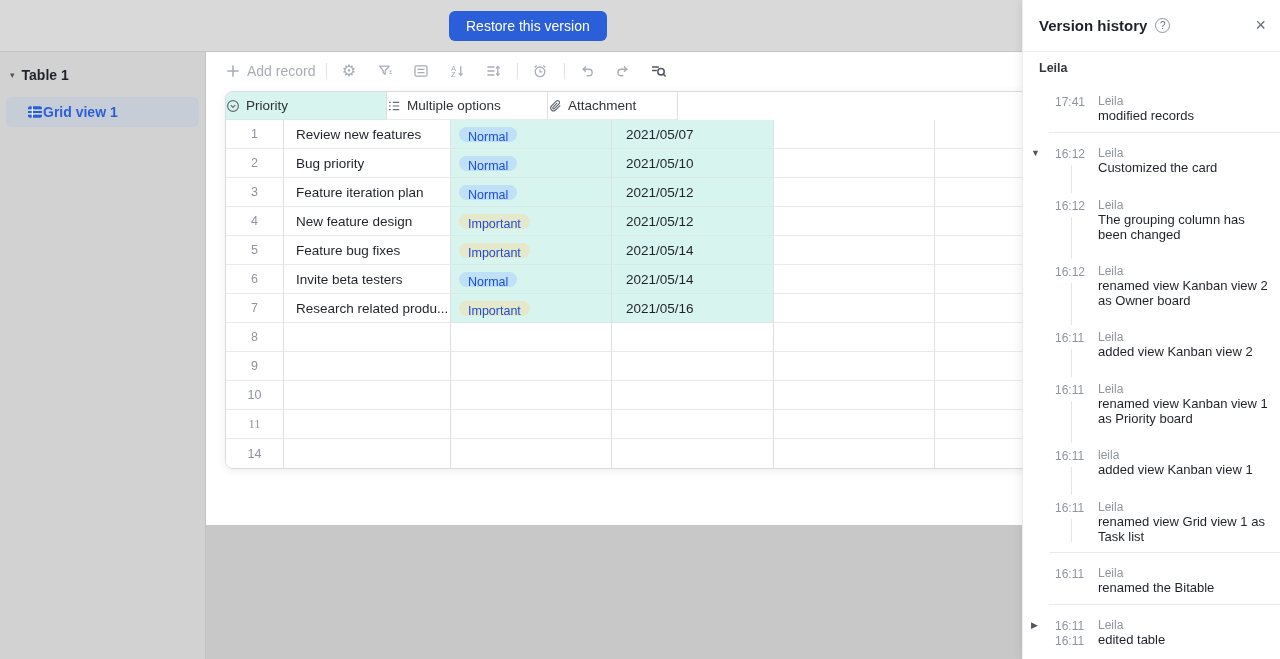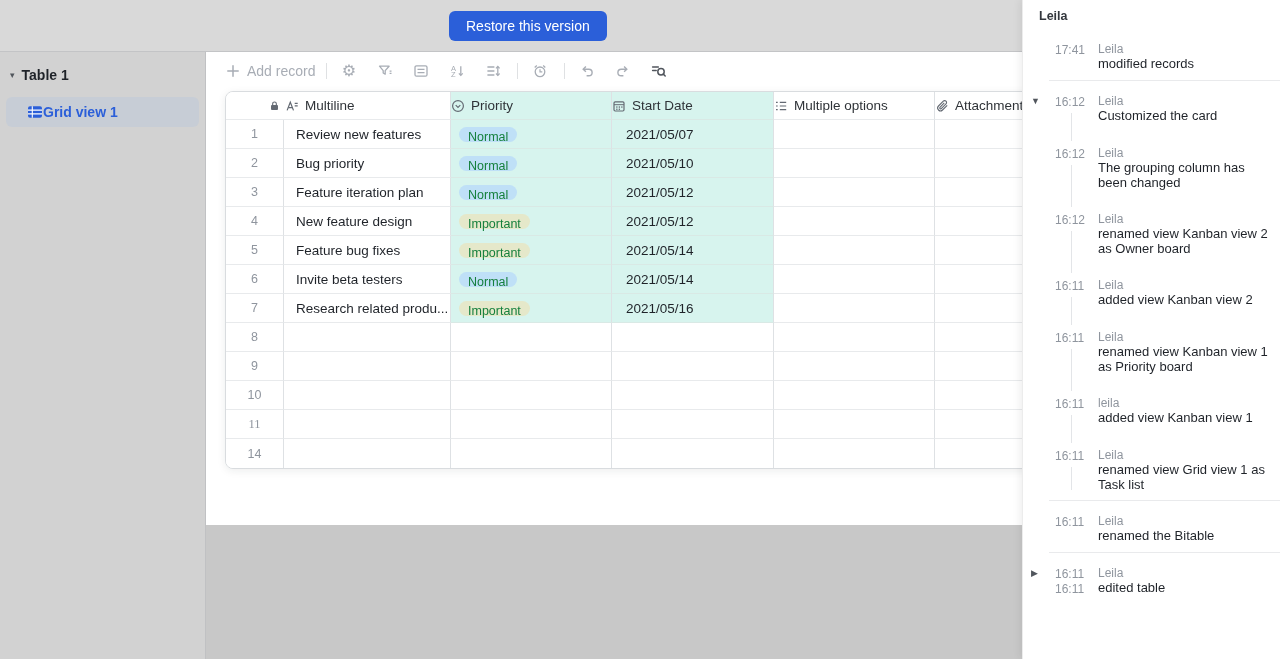--- a/index.html
+++ b/index.html
@@ -45,21 +45,21 @@
   .g-cell { flex:none; height:100%; border-right:1px solid #dee1e4; border-bottom:1px solid #e8eaec;
     display:flex; align-items:center; overflow:hidden; white-space:nowrap; background:#fff; }
   .g-cell.tint { background:var(--teal-cell,#d7f4ee); border-bottom-color:#d9e9e5; }
   .g-row:last-child .g-cell { border-bottom:none; }
   .hdr .g-cell { font-size:13.5px; color:#2f3338; }
   .hdr .hname { margin-left:6px; }
   .num-cell { justify-content:center; font-size:12.5px; color:#8f959e; }
   .txt-cell { padding-left:12px; font-size:13.5px; color:#1f2329; }
   .date-cell { padding-left:14px; font-size:13.5px; color:#1f2329; }
   .badge { display:inline-block; margin-left:8px; height:15px; line-height:20px; padding:0 9px;
-    border-radius:10px; font-size:12.5px; color:#15803d; }
+    border-radius:10px; font-size:12.5px; color:#1d4ed8; }
   .hdr-first { padding-left:43px; }
 
   
   .panel { position:absolute; left:1022px; top:0; width:258px; height:659px; background:#fff;
     border-left:1px solid #ececec; box-shadow:-2px 0 8px rgba(0,0,0,.07); z-index:10; }
   .p-head { position:relative; height:52px; display:flex; align-items:center; padding:0 16px;
     border-bottom:1px solid #eff0f2; }
   .p-title { font-size:15px; font-weight:700; color:#1f2329; }
   .help-ic { margin-left:8px; width:15px; height:15px; border:1.2px solid #8f959e; border-radius:50%;
     display:flex; align-items:center; justify-content:center; font-size:10px; color:#646a73; cursor:pointer; }
@@ -164,51 +164,26 @@
         <svg width="17" height="17" viewBox="0 0 17 17">
             <path d="M2.6 5h5.7M2.6 8.4h3.6" stroke="#51565d" stroke-width="1.5" stroke-linecap="round"></path>
             <circle cx="11" cy="9.8" r="3.2" fill="none" stroke="#51565d" stroke-width="1.5"></circle>
             <path d="M13.3 12.1l1.9 1.9" stroke="#51565d" stroke-width="1.5" stroke-linecap="round"></path>
           </svg>
       </button>
     </div>
 
     <div class="grid" id="grid">
         <div class="g-row hdr">
-          <div class="g-cell hdr-first" style="width: 225px;">
-            <svg width="11" height="12" viewBox="0 0 12 12">
-              <rect x="2.2" y="5" width="7.6" height="5.4" rx="1" fill="#646a73"></rect>
-              <path d="M4 5V3.6a2 2 0 0 1 4 0V5" fill="none" stroke="#646a73" stroke-width="1.2"></path>
-            </svg>
-            <span style="width:5px"></span>
-            <svg width="14" height="14" viewBox="0 0 14 14">
-              <path d="M2.1 11.4L5.3 3.2l3.2 8.2" fill="none" stroke="#646a73" stroke-width="1.2"></path>
-              <path d="M3.3 8.6h4.2" stroke="#646a73" stroke-width="1.2"></path>
-              <path d="M9.7 4.4h3M9.7 6.9h3" stroke="#646a73" stroke-width="1.2"></path>
-            </svg>
-            <span class="hname">Multiline</span>
-          </div>
           <div class="g-cell tint" style="width: 161px;">
             <svg width="14" height="14" viewBox="0 0 14 14">
               <circle cx="7" cy="7" r="5.4" fill="none" stroke="#646a73" stroke-width="1.2"></circle>
               <path d="M4.7 6.1L7 8.5l2.3-2.4" fill="none" stroke="#646a73" stroke-width="1.2"></path>
             </svg>
             <span class="hname">Priority</span>
-          </div>
-          <div class="g-cell tint" style="width: 162px;">
-            <svg width="14" height="14" viewBox="0 0 14 14">
-              <rect x="2" y="2.8" width="10" height="9.2" rx="1.2" fill="none" stroke="#646a73" stroke-width="1.2"></rect>
-              <path d="M2 5.7h10" stroke="#646a73" stroke-width="1"></path>
-              <rect x="4.2" y="7.4" width="1.3" height="1.3" fill="#646a73"></rect>
-              <rect x="6.7" y="7.4" width="1.3" height="1.3" fill="#646a73"></rect>
-              <rect x="9.2" y="7.4" width="1.3" height="1.3" fill="#646a73"></rect>
-              <rect x="4.2" y="9.6" width="1.3" height="1.3" fill="#646a73"></rect>
-              <rect x="6.7" y="9.6" width="1.3" height="1.3" fill="#646a73"></rect>
-            </svg>
-            <span class="hname">Start Date</span>
           </div>
           <div class="g-cell" style="width: 161px;">
             <svg width="14" height="14" viewBox="0 0 14 14">
               <path d="M2 3.4h1.7M2 7h1.7M2 10.6h1.7" stroke="#646a73" stroke-width="1.2"></path>
               <path d="M5.8 3.4h6.4M5.8 7h6.4M5.8 10.6h6.4" stroke="#646a73" stroke-width="1.2"></path>
             </svg>
             <span class="hname">Multiple options</span>
           </div>
           <div class="g-cell" style="width: 130px;">
             <svg width="14" height="14" viewBox="0 0 14 14">
@@ -324,20 +299,25 @@
           <div class="g-cell txt-cell" style="width: 167px;"></div>
           <div class="g-cell" style="width: 161px;"></div>
           <div class="g-cell date-cell" style="width: 162px;"></div>
           <div class="g-cell" style="width: 161px;"></div>
           <div class="g-cell" style="width: 130px; border-right: none;"></div>
         </div>
       </div>
   </div>
 
   <aside class="panel">
+    <div class="p-head">
+      <span class="p-title">Version history</span>
+      <span class="help-ic">?</span>
+      <span class="close-ic">×</span>
+    </div>
     <div class="p-today">Leila</div>
     <div id="entries">
         <div class="entry">
           <span class="e-time">17:41</span>
           <span class="e-user">Leila</span>
           <div class="e-action">modified records</div>
         </div>
         <div class="p-divider"></div>
         <div class="entry">
           <span class="e-exp">▼</span>

